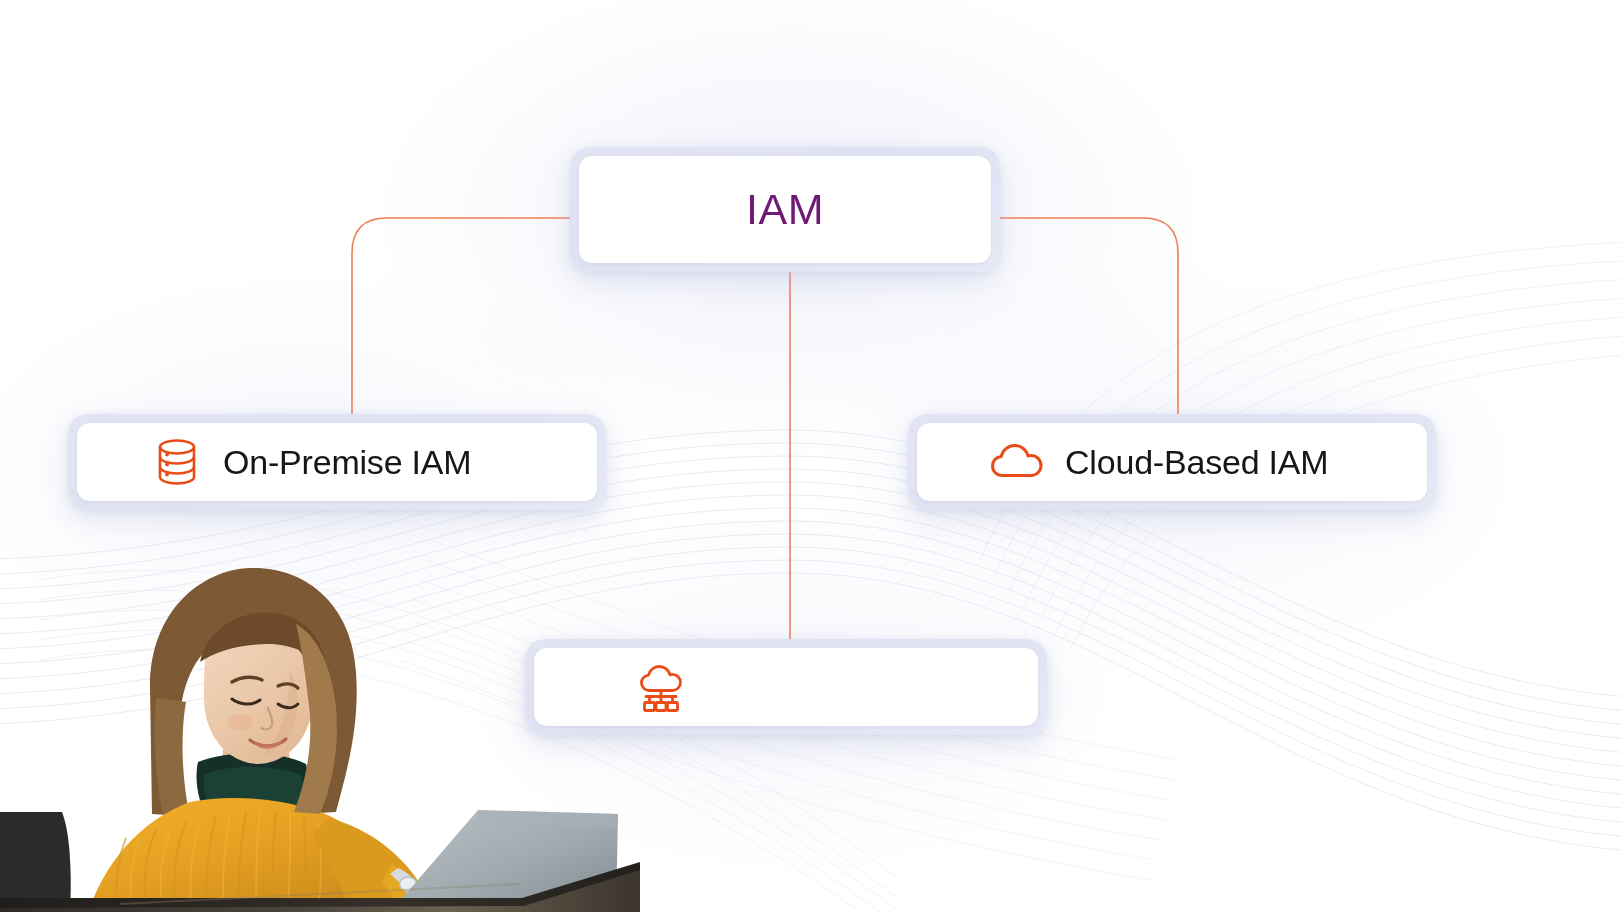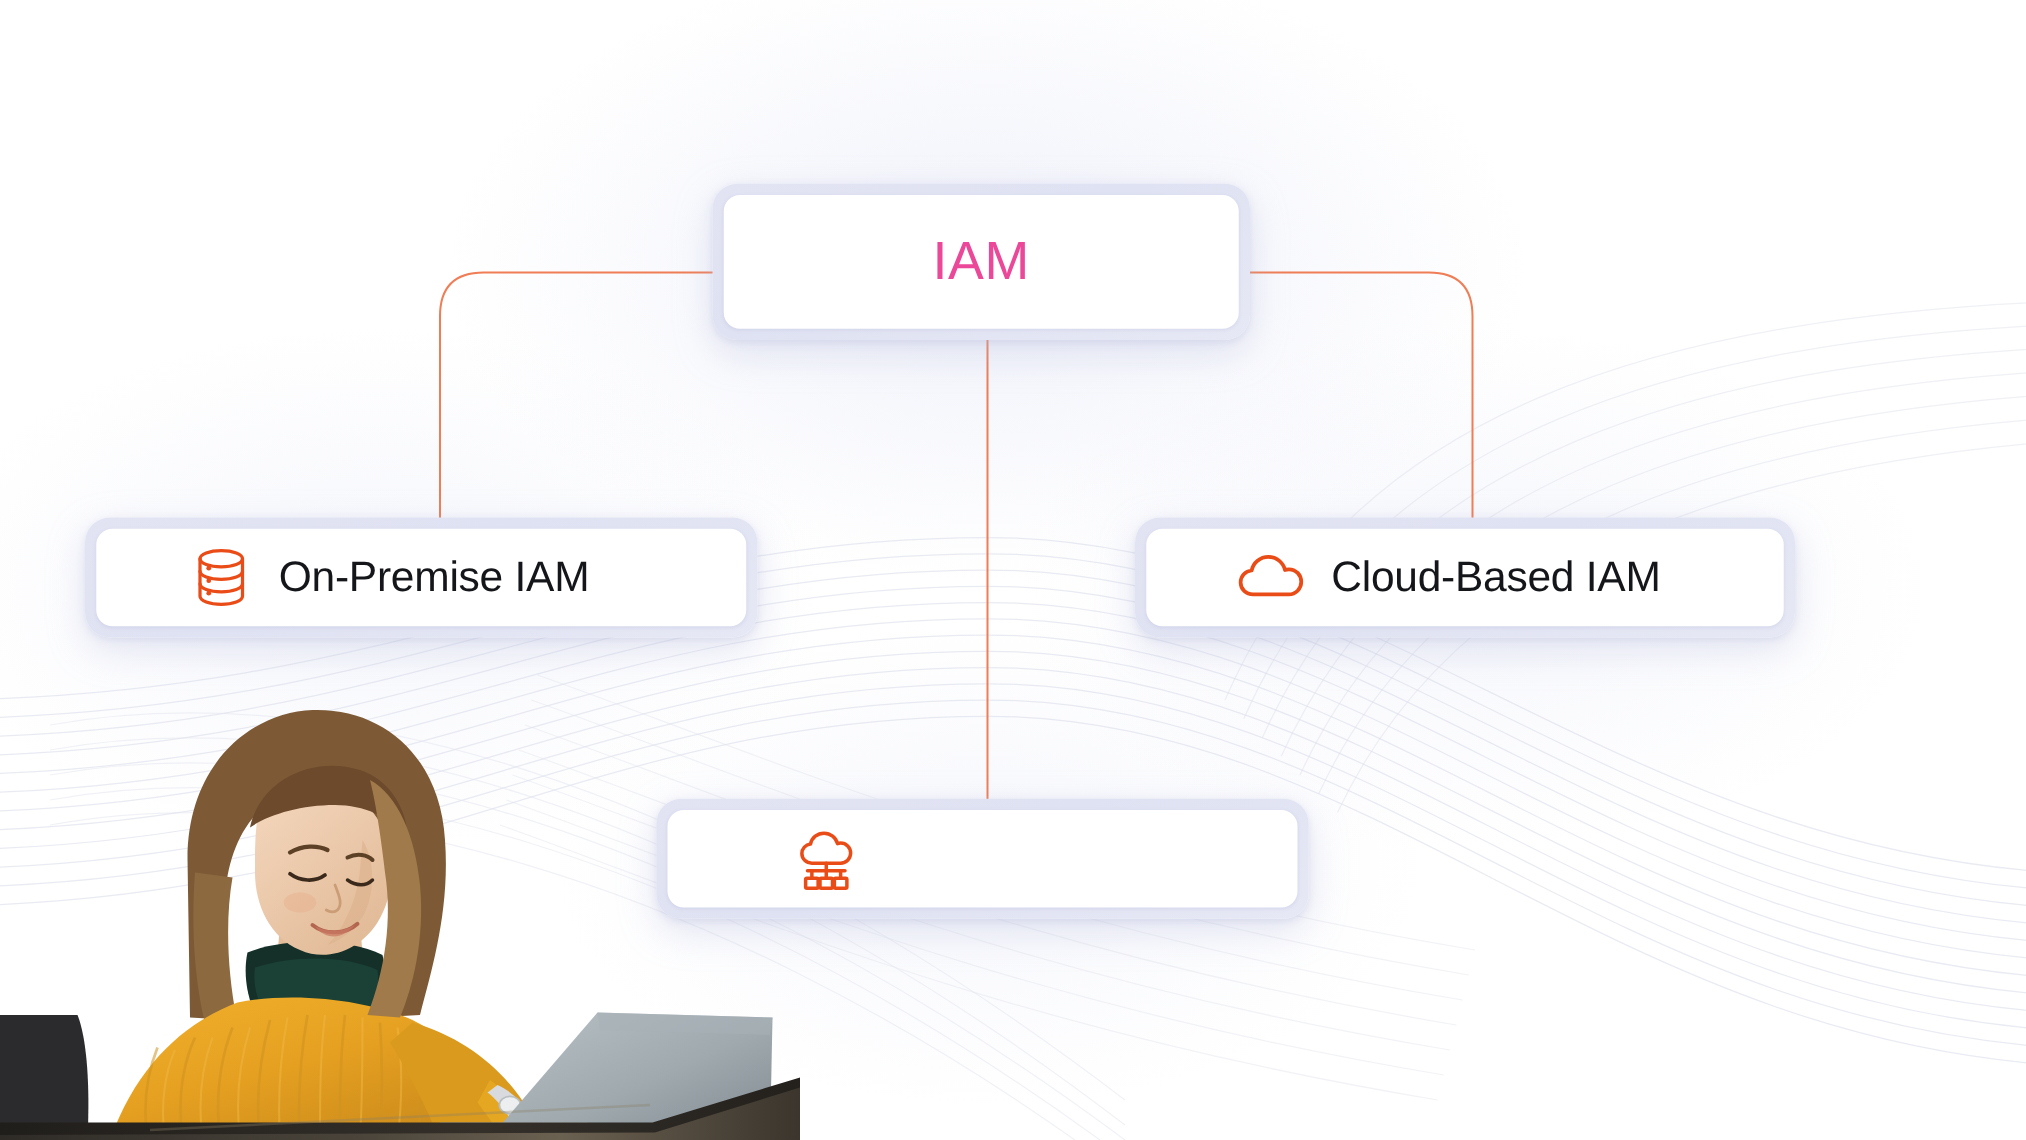--- a/index.html
+++ b/index.html
@@ -48,21 +48,21 @@
   }
   .node.center .inner{ justify-content:center; }
   .node.leaf  .inner{ justify-content:flex-start; }
 
   #node-iam      { left:570px; top:147px;  width:430px; height:125px; }
   #node-onprem   { left:68px;  top:414px;  width:538px; height:96px;  }
   #node-cloud    { left:908px; top:414px;  width:528px; height:96px;  }
   #node-hybrid   { left:525px; top:639px;  width:522px; height:96px;  }
 
   .node-title{
-    color:#ec4899;
+    color:#701a75;
     font-size:43px;
     font-weight:400;
     letter-spacing:.5px;
   }
   .leaf-label{
     color:#15161a;
     font-size:34px;
     font-weight:400;
     letter-spacing:-.2px;
     white-space:nowrap;

